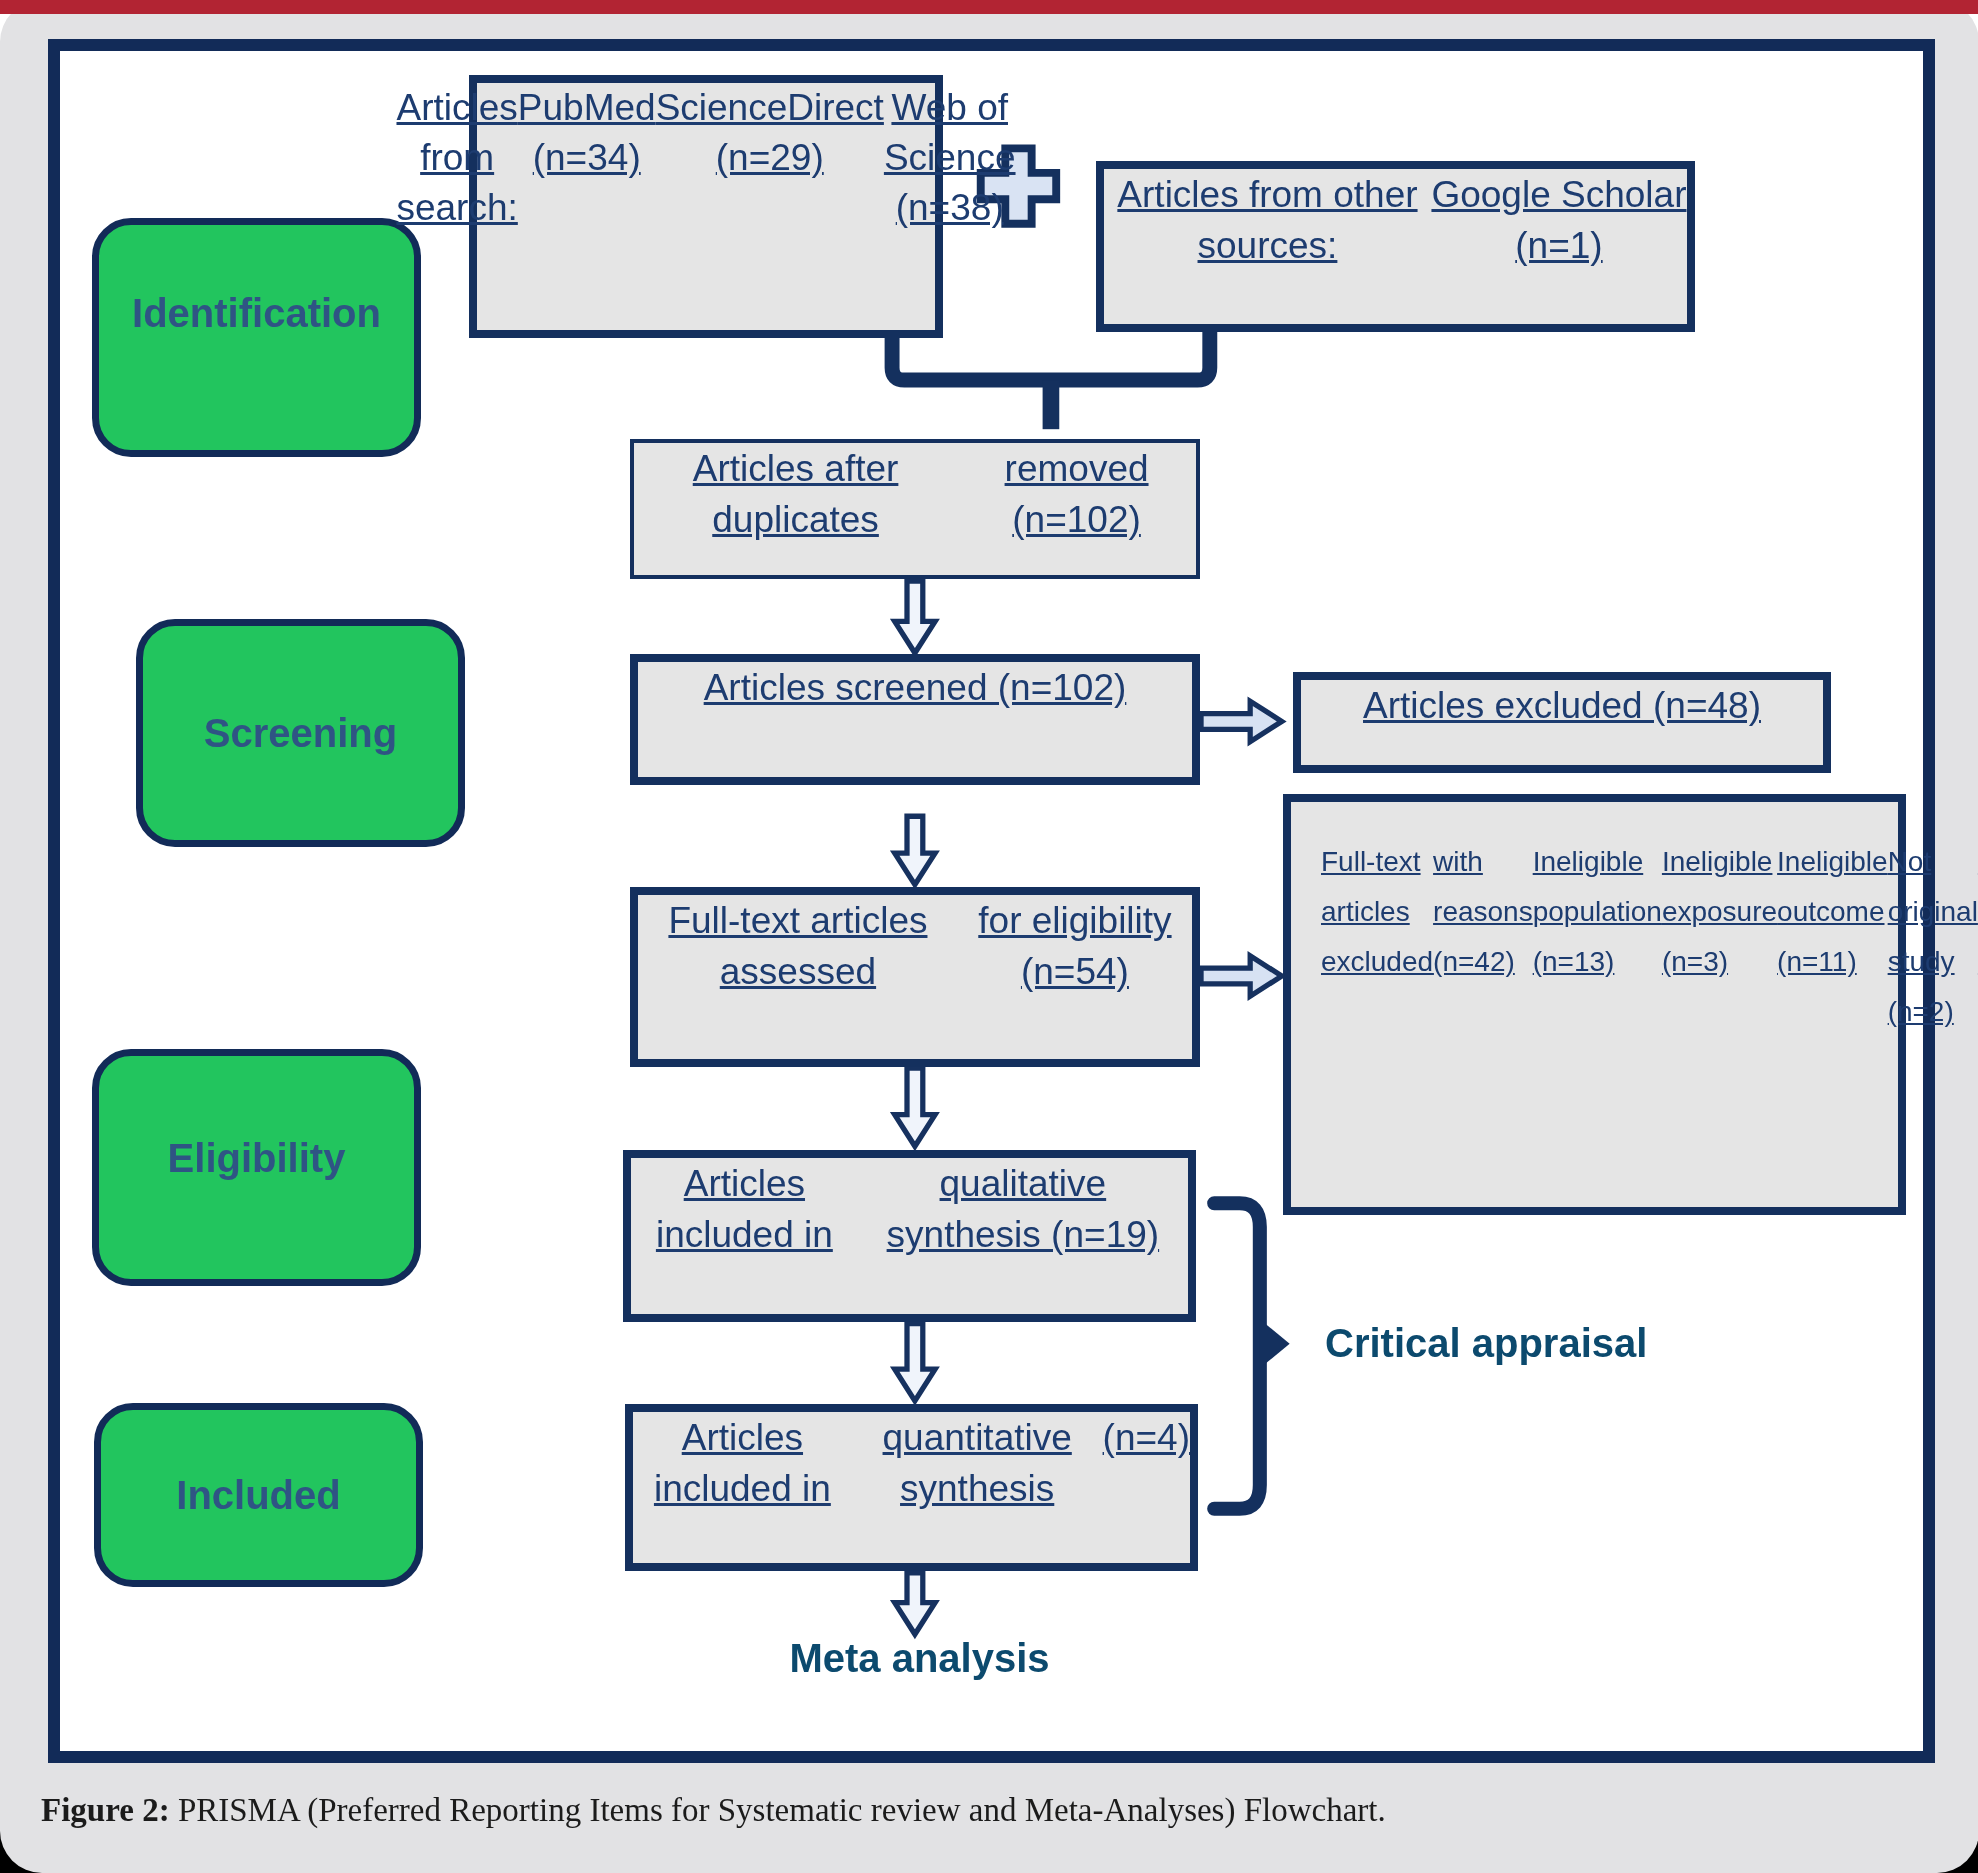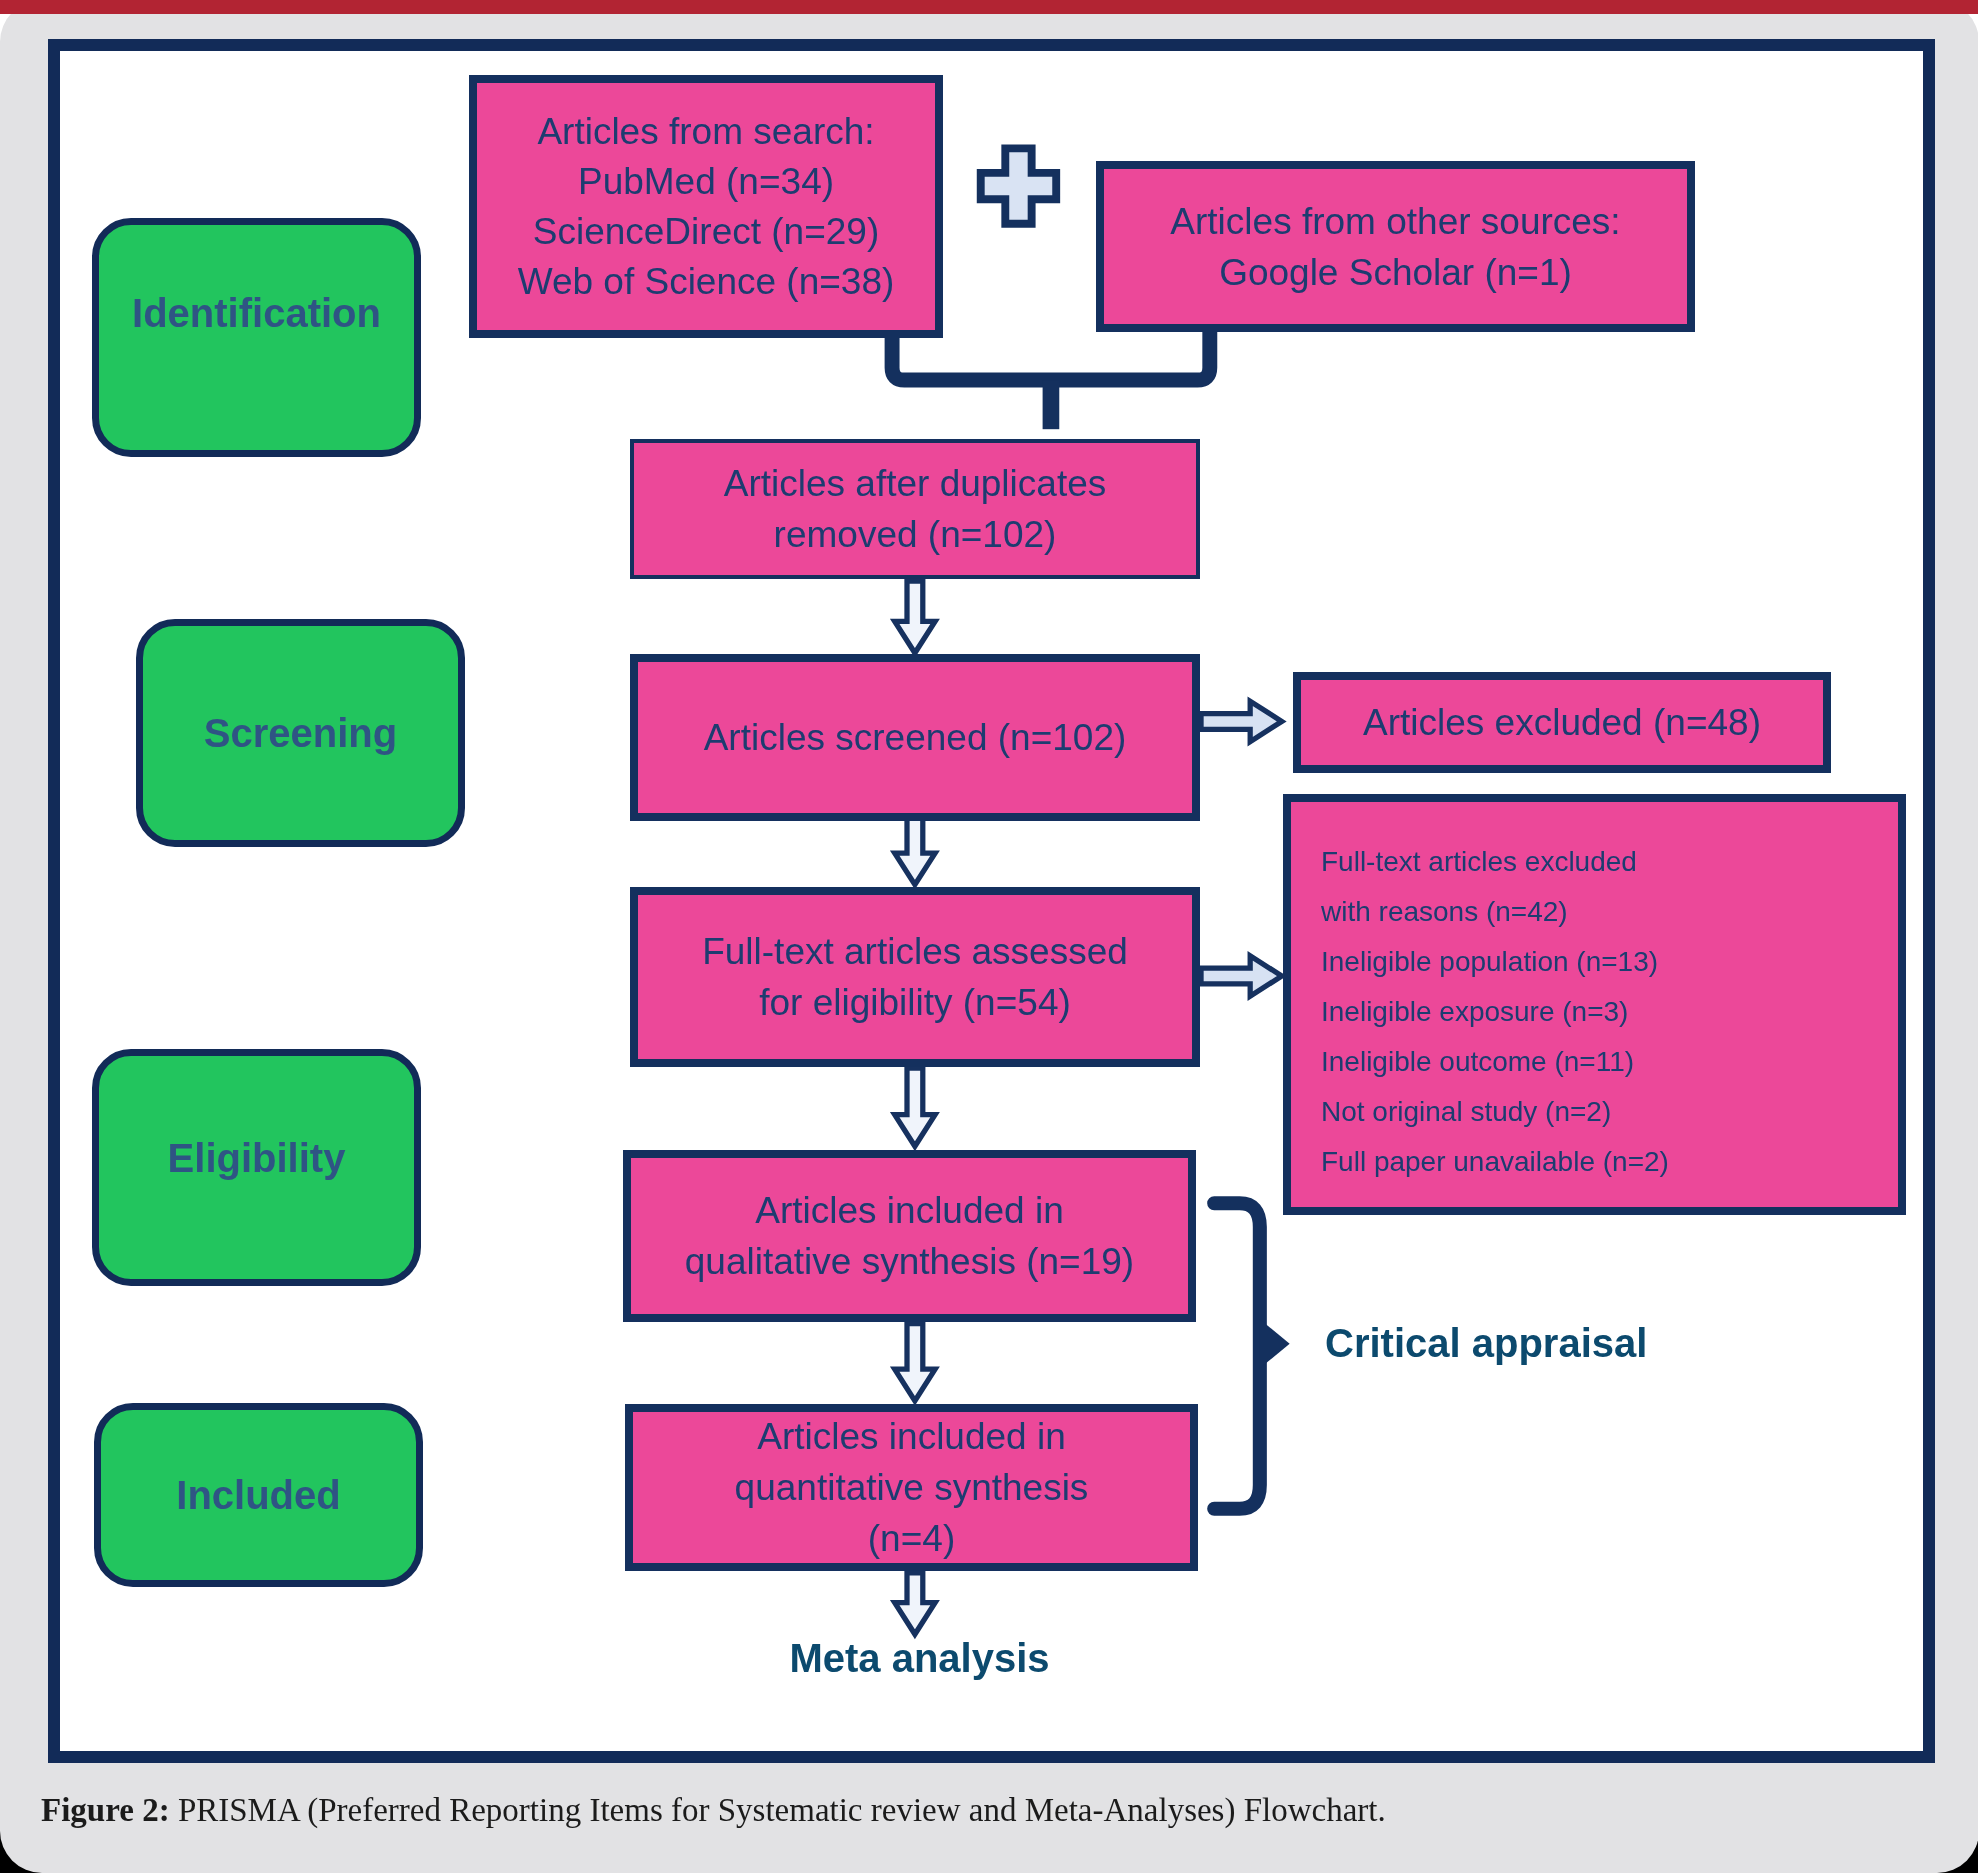--- a/index.html
+++ b/index.html
@@ -16,28 +16,28 @@
 
   .stagebox{position:absolute;box-sizing:border-box;width:329px;background:#22c55e;
             border:7px solid #122b58;border-radius:39px;display:flex;align-items:center;
             justify-content:center;text-align:left;color:#2f5484;font-weight:bold;
             font-size:40px;z-index:4;}
   #stage-identification{left:92px;top:218px;height:239px;padding-bottom:48px;}
   #stage-screening{left:92px;top:619px;height:228px;margin-left:44px;}
   #stage-eligibility{left:92px;top:1049px;height:237px;padding-bottom:17.6px;}
   #stage-included{left:81px;top:1403px;height:184px;margin-left:13px;}
 
-  .flowbox{position:absolute;box-sizing:border-box;background:#ec4899;border:8.8px solid #14305e;
-           color:#1d3c70;font-size:37px;line-height:51px;display:flex;flex-direction:column;
-           justify-content:center;text-align:center;z-index:4;}
+  .flowbox{position:absolute;box-sizing:border-box;background:#e5e5e5;border:8.8px solid #14305e;
+           color:#1d3c70;font-size:37px;line-height:51px;display:flex;flex-direction:row;
+           justify-content:center;text-align:center;z-index:4;text-decoration:underline;}
   .flowbox span{display:block;}
   #box-search{left:469px;top:75px;width:474px;height:263px;line-height:50px;}
   #box-other{left:1096px;top:161px;width:599px;height:171px;}
   #box-duplicates{left:630px;top:439px;width:570px;height:140px;border-width:4.4px;}
-  #box-screened{left:630px;top:654px;width:570px;height:167px;}
+  #box-screened{left:630px;top:654px;width:570px;height:131px;}
   #box-excluded{left:1293px;top:672px;width:538px;height:101px;}
   #box-fulltext{left:630px;top:887px;width:570px;height:180px;}
   #box-reasons{left:1283px;top:794px;width:623px;height:421px;justify-content:flex-start;
                text-align:left;padding:35px 12.3px 0 30px;line-height:50px;font-size:28px;}
   #box-qualitative{left:623px;top:1150px;width:573px;height:172px;}
   #box-quantitative{left:625px;top:1404px;width:573px;height:167px;}
 
   .anno{position:absolute;color:#0c4a6e;font-weight:bold;font-size:40px;z-index:4;white-space:nowrap;}
   #critical-appraisal{left:1325px;top:1321px;}
   #meta-analysis{left:779px;top:1636px;width:281px;text-align:center;}

